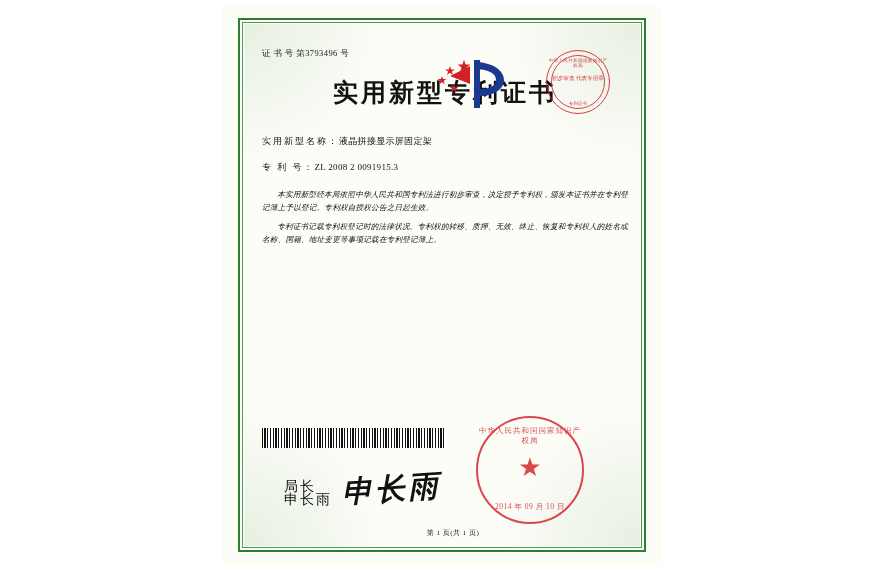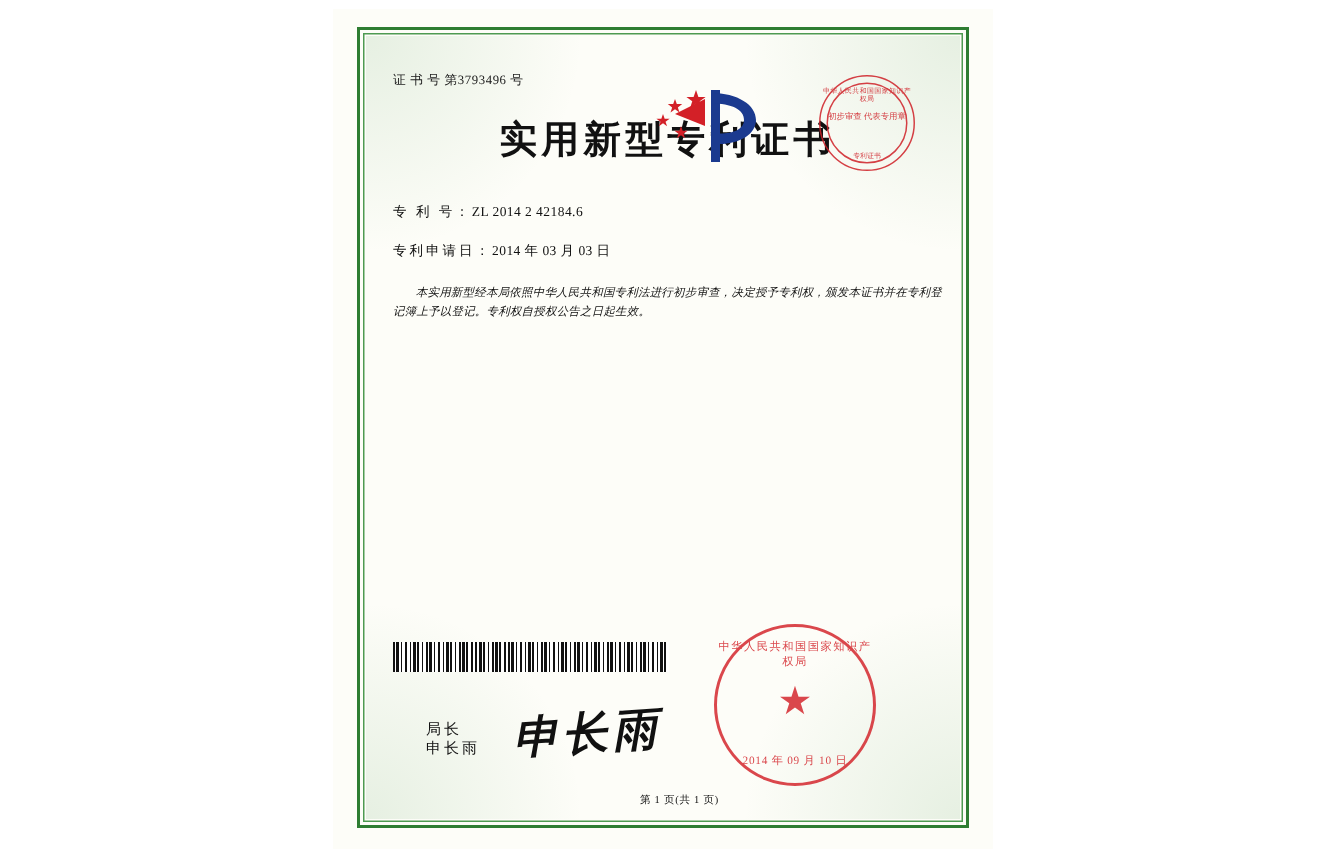--- a/index.html
+++ b/index.html
@@ -174,21 +174,21 @@
         #111 0px, #111 1px, #fff 1px, #fff 2px,
         #111 2px, #111 4px, #fff 4px, #fff 5px,
         #111 5px, #111 6px, #fff 6px, #fff 8px,
         #111 8px, #111 9px, #fff 9px, #fff 11px);
   }
   
   .sig-block {
     position: absolute;
     left: 22px;
     bottom: 34px;
-    font-size: 10px;
+    font-size: 14px;
     line-height: 13px;
     letter-spacing: 2px;
     color: #111;
   }
   .sig-handwriting {
     position: absolute;
     left: 80px;
     bottom: 30px;
     font-family: "DejaVu Serif", serif;
     font-size: 30px;
@@ -280,29 +280,30 @@
         <div class="arc">中华人民共和国国家知识产权局</div>
         <div class="mid">初步审查
 代表专用章</div>
         <div class="bot">专利证书</div>
       </div>
 
       <div class="title">实用新型专利证书</div>
 
       <div class="fields">
         <div class="field">
-          <span class="label">专 利 号：</span><span class="value">ZL 2014 2 42184.6</span>
+          <span class="label">实用新型名称：</span><span class="value">液晶拼接显示屏固定架</span>
         </div>
         <div class="field">
-          <span class="label">专利申请日：</span><span class="value">2014 年 03 月 03 日</span>
+          <span class="label">专 利 号：</span><span class="value">ZL 2008 2 0091915.3</span>
         </div>
       </div>
 
       <div class="body-text">
         <p>本实用新型经本局依照中华人民共和国专利法进行初步审查，决定授予专利权，颁发本证书并在专利登记簿上予以登记。专利权自授权公告之日起生效。</p>
+        <p>专利证书记载专利权登记时的法律状况。专利权的转移、质押、无效、终止、恢复和专利权人的姓名或名称、国籍、地址变更等事项记载在专利登记簿上。</p>
       </div>
 
       <div class="barcode"></div>
 
       <div class="sig-block">
         <div>局长</div>
         <div>申长雨</div>
       </div>
 
       <div class="sig-handwriting">申长雨</div>

